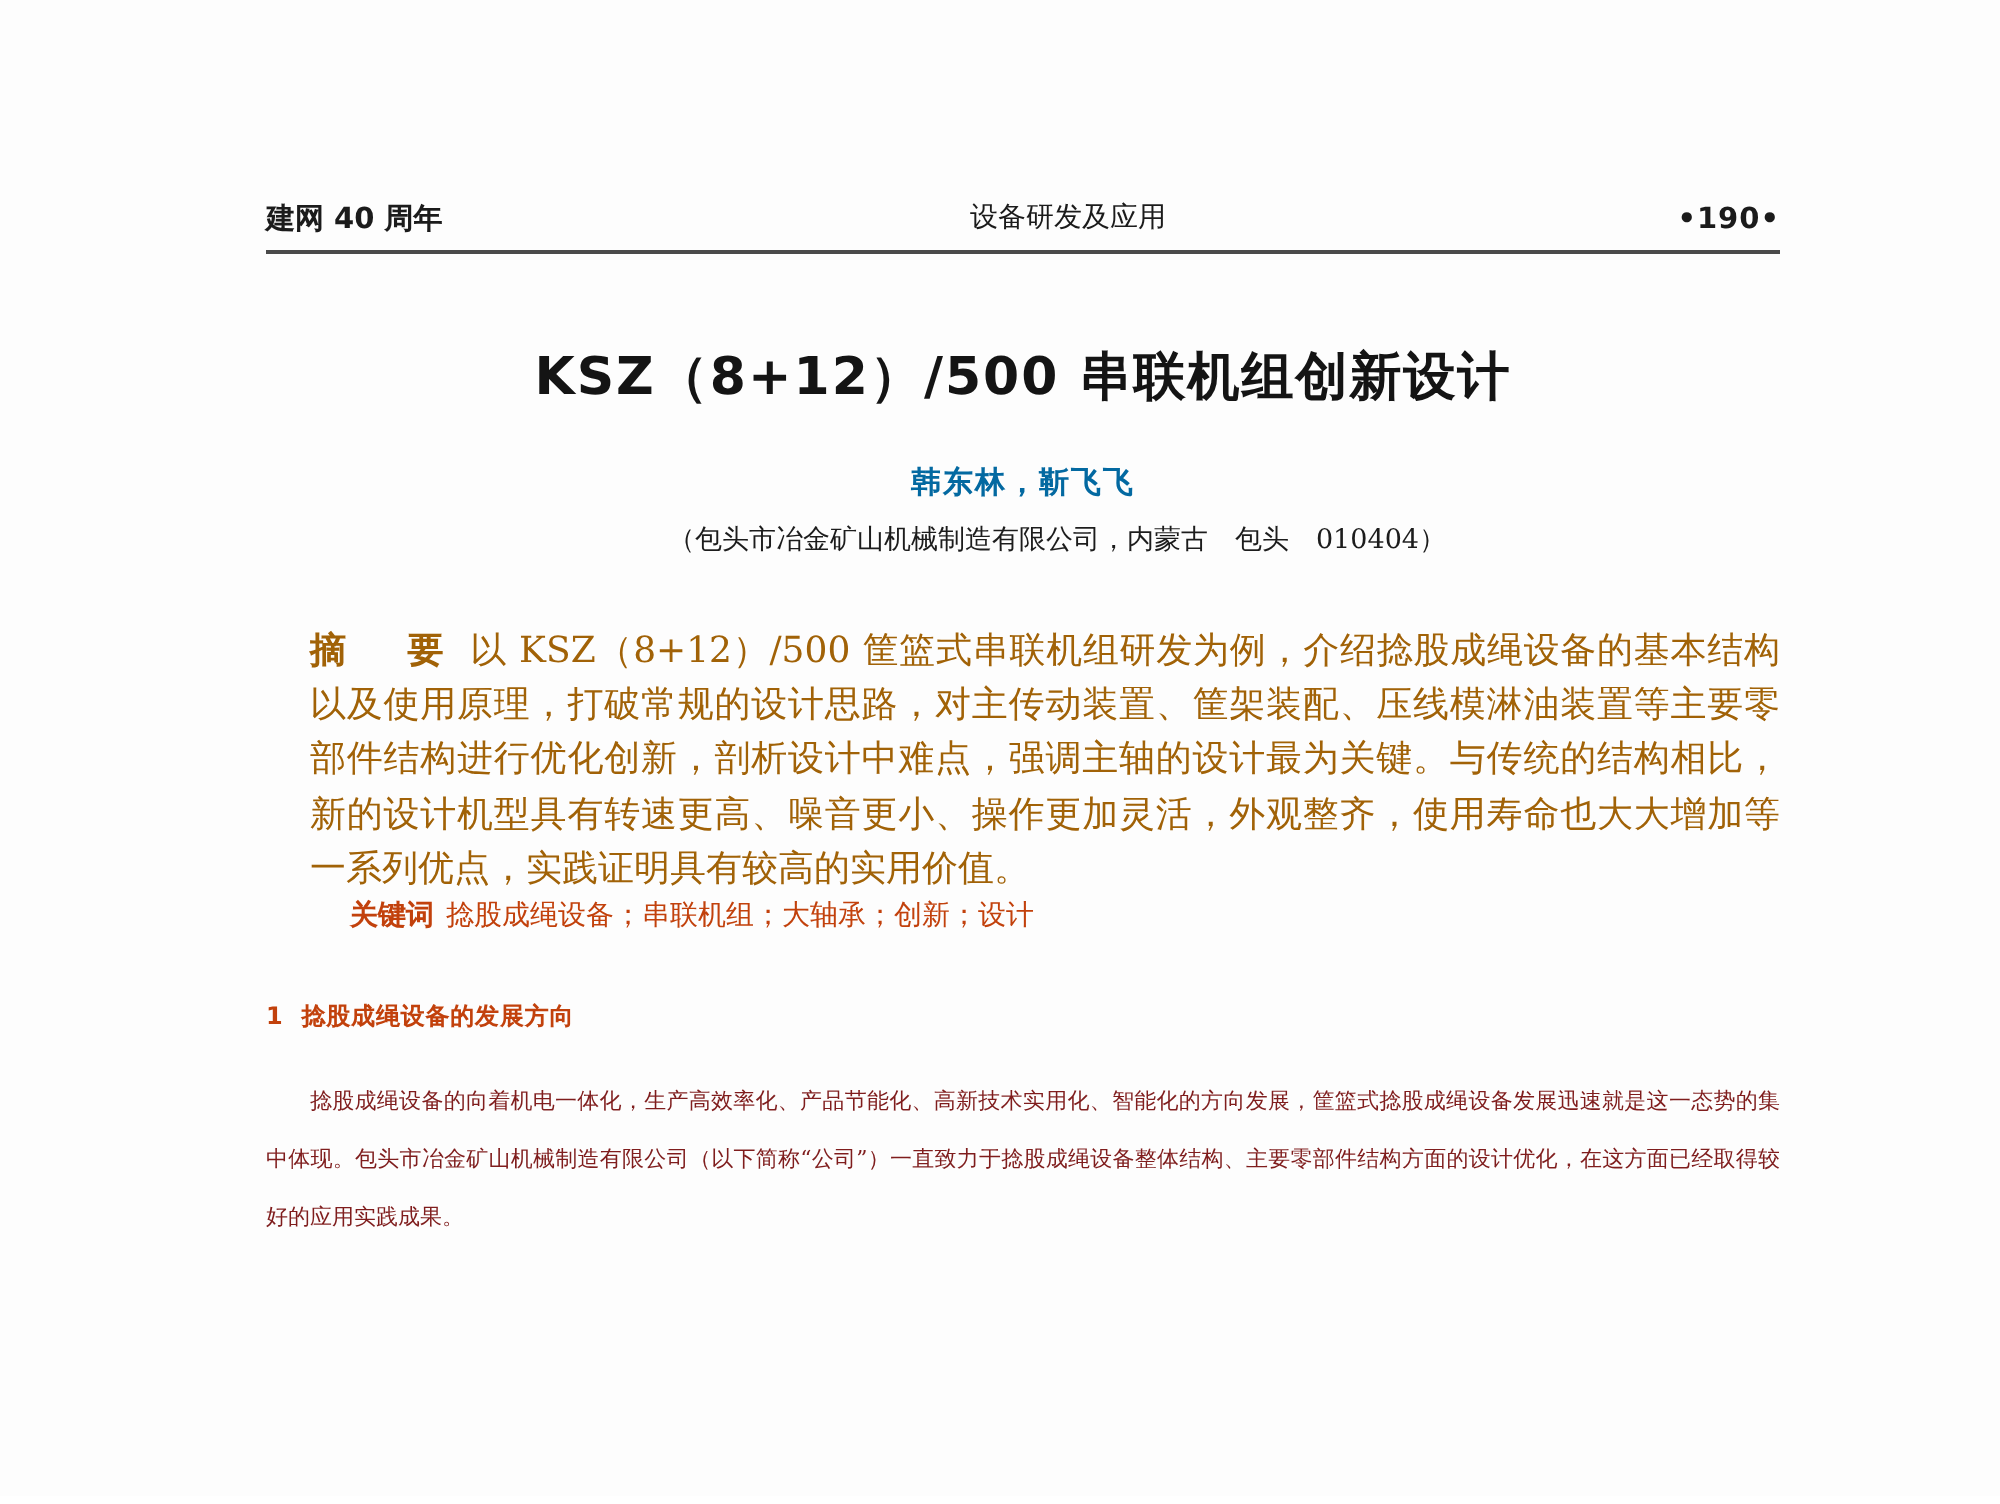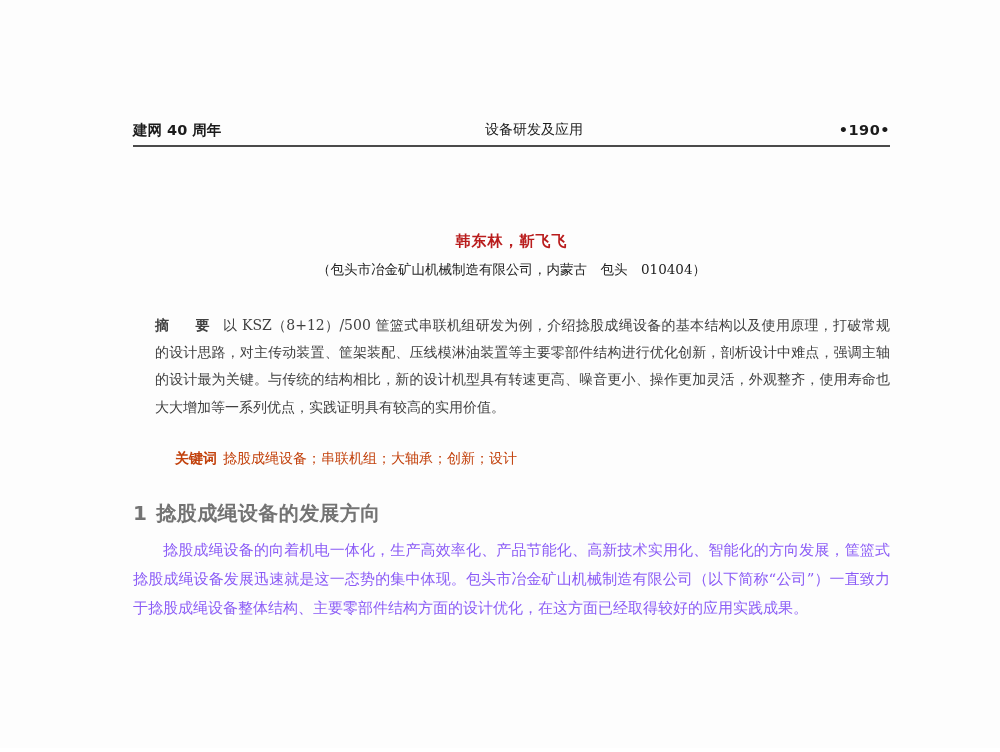--- a/index.html
+++ b/index.html
@@ -34,21 +34,20 @@
     height: 752px;
   }
 
   
   .runhead {
     position: absolute;
     top: 100px;
     left: 0;
     width: 757px;
     height: 26px;
-    margin-top: 20px;
   }
   .runhead-left,
   .runhead-center,
   .runhead-right {
     position: absolute;
     top: 0;
     font-family: "DejaVu Sans", "Liberation Sans", sans-serif;
     font-weight: bold;
     font-size: 14.5px;
     line-height: 20px;
@@ -86,46 +85,46 @@
   .authors {
     position: absolute;
     top: 232px;
     left: 0;
     width: 757px;
     text-align: center;
     font-family: "DejaVu Serif", "Liberation Serif", serif;
     font-weight: bold;
     font-size: 15px;
     letter-spacing: 1px;
-    color: #b91c1c;
+    color: #0369a1;
   }
 
   .affiliation {
     position: absolute;
     top: 261px;
-    left: 0;
+    left: 17px;
     width: 757px;
     text-align: center;
     font-family: "DejaVu Serif", "Liberation Serif", serif;
     font-size: 13.5px;
     color: #1c1c1c;
   }
 
   
   .abstract {
     position: absolute;
     top: 312px;
     left: 22px;
     width: 735px;
     font-family: "DejaVu Serif", "Liberation Serif", serif;
-    font-size: 14px;
+    font-size: 18px;
     line-height: 27.2px;
     text-align: justify;
     text-justify: inter-character;
-    color: #404040;
+    color: #a16207;
   }
   .abstract-label {
     font-weight: bold;
     letter-spacing: 6px;
     margin-right: 7px;
   }
   .keywords {
     position: absolute;
     top: 446px;
     left: 42px;
@@ -142,40 +141,40 @@
   }
 
   
   .section-heading {
     position: absolute;
     top: 500px;
     left: 0;
     width: 757px;
     font-family: "DejaVu Sans", "Liberation Sans", sans-serif;
     font-weight: bold;
-    font-size: 20px;
-    color: #737373;
+    font-size: 12px;
+    color: #c2410c;
     letter-spacing: 0.4px;
   }
   .section-heading .num {
     margin-right: 9px;
   }
 
   
   .body {
     position: absolute;
     top: 536px;
     left: 0;
     width: 757px;
     font-family: "DejaVu Serif", "Liberation Serif", serif;
-    font-size: 15px;
+    font-size: 11px;
     line-height: 29.2px;
     text-align: justify;
     text-justify: inter-character;
-    color: #8b5cf6;
+    color: #7f1d1d;
   }
   .body p {
     margin: 0;
     text-indent: 2em;
   }
 
   
   .bottom-clip {
     position: absolute;
     left: 0;
@@ -191,20 +190,21 @@
 <div class="page">
   <div class="content">
 
     <div class="runhead">
       <span class="runhead-left">建网 40 周年</span>
       <span class="runhead-center">设备研发及应用</span>
       <span class="runhead-right">•190•</span>
       <div class="runhead-rule"></div>
     </div>
 
+    <h1 class="doc-title">KSZ（8+12）/500 串联机组创新设计</h1>
 
     <div class="authors">韩东林，靳飞飞</div>
 
     <div class="affiliation">（包头市冶金矿山机械制造有限公司，内蒙古　包头　010404）</div>
 
     <div class="abstract">
       <span class="abstract-label">摘　要</span><span>以 KSZ（8+12）/500 筐篮式串联机组研发为例，介绍捻股成绳设备的基本结构以及使用原理，打破常规的设计思路，对主传动装置、筐架装配、压线模淋油装置等主要零部件结构进行优化创新，剖析设计中难点，强调主轴的设计最为关键。与传统的结构相比，新的设计机型具有转速更高、噪音更小、操作更加灵活，外观整齐，使用寿命也大大增加等一系列优点，实践证明具有较高的实用价值。</span>
     </div>
 
     <div class="keywords">

